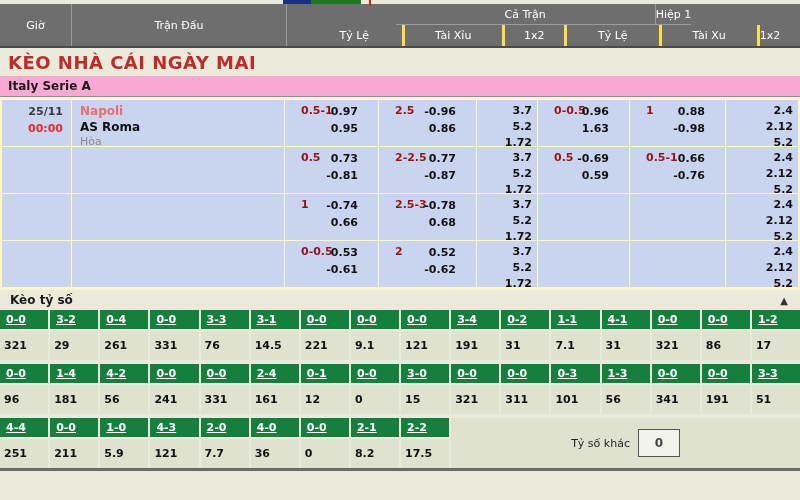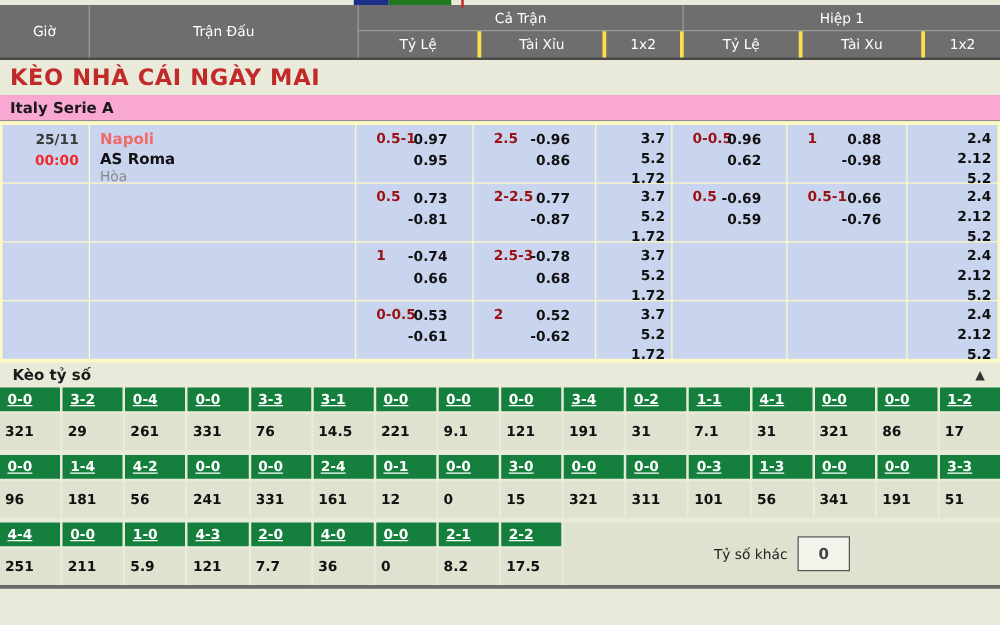--- a/index.html
+++ b/index.html
@@ -10,21 +10,21 @@
   .top-strip { height:4px; position:relative; background:#e9ead9; }
   .seg-blue { position:absolute; left:283px; top:0; width:28px; height:4px; background:#1b2f8a; }
   .seg-green { position:absolute; left:311px; top:0; width:50px; height:4px; background:#1f7a1f; }
   .seg-tick { position:absolute; left:369px; top:0; width:2px; height:6px; background:#cc2222; z-index:2; }
 
   
   .hdr { display:flex; height:44px; background:#6e6e6e; color:#fff; font-size:11px; border-bottom:2px solid #4a4a4a; }
   .hcell { display:flex; align-items:center; justify-content:center; border-right:1px solid #9b9b9b; }
   .h-gio { width:72px; }
   .h-trandau { width:215px; }
-  .hright { flex:1; display:flex; flex-direction:column; }
+  .hright { flex:1; display:flex; flex-direction:column;align-items:center; }
   .hgrouprow { height:21px; display:flex; border-bottom:1px solid #9b9b9b; }
   .hgroup { display:flex; align-items:center; justify-content:center; }
   .hg-ft { width:260px; border-right:1px solid #9b9b9b; }
   .hg-h1 { flex:1; }
   .hsubrow { flex:1; display:flex; }
   .hs { display:flex; align-items:center; justify-content:center; border-right:3px solid #fde047; }
   .hs1 { width:98px; } .hs2 { width:100px; } .hs3 { width:62px; }
   .hs4 { width:95px; } .hs5 { width:98px; } .hs6 { flex:1; border-right:none; }
 
   .title-band { height:28px; display:flex; align-items:center; padding-left:8px; }
@@ -124,21 +124,21 @@
     </div>
     <div class="ocell x12">
       <span>3.7</span>
         <span>5.2</span>
         <span>1.72</span>
     </div>
     <div class="ocell">
       <span class="line">0-0.5</span>
       <span class="vals">
           <span>0.96</span>
-          <span>0.62</span>
+          <span>1.63</span>
         </span>
     </div>
     <div class="ocell">
       <span class="line">1</span>
       <span class="vals">
           <span>0.88</span>
           <span>-0.98</span>
         </span>
     </div>
     <div class="ocell x12">

